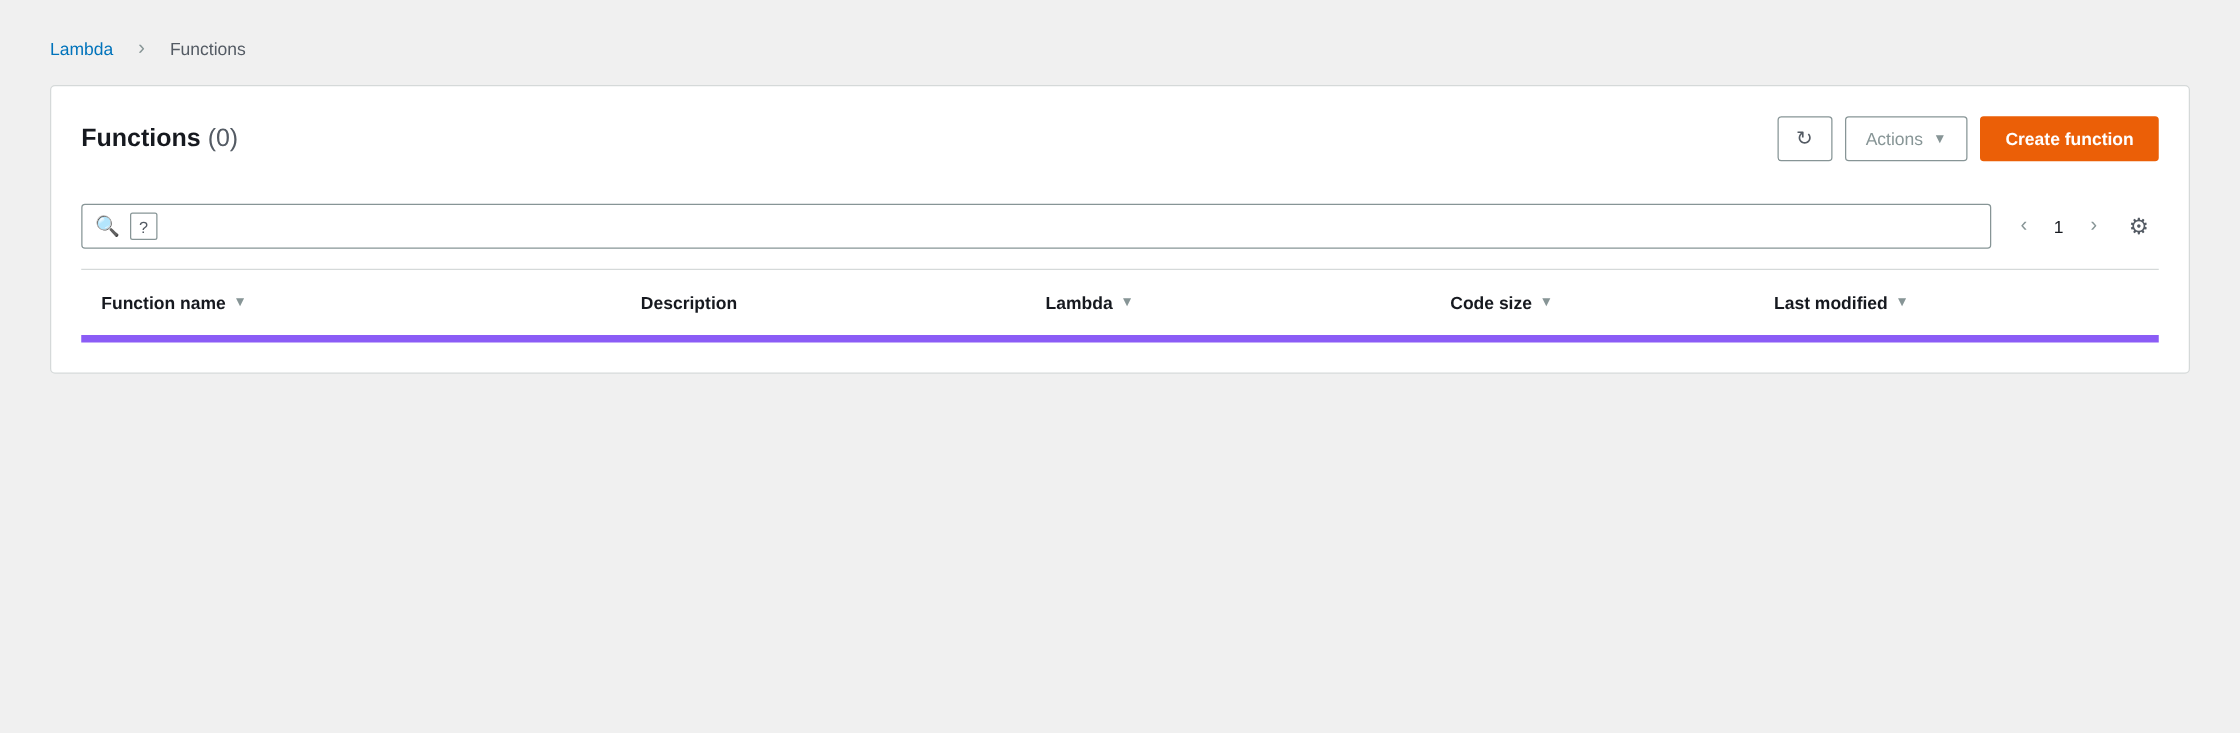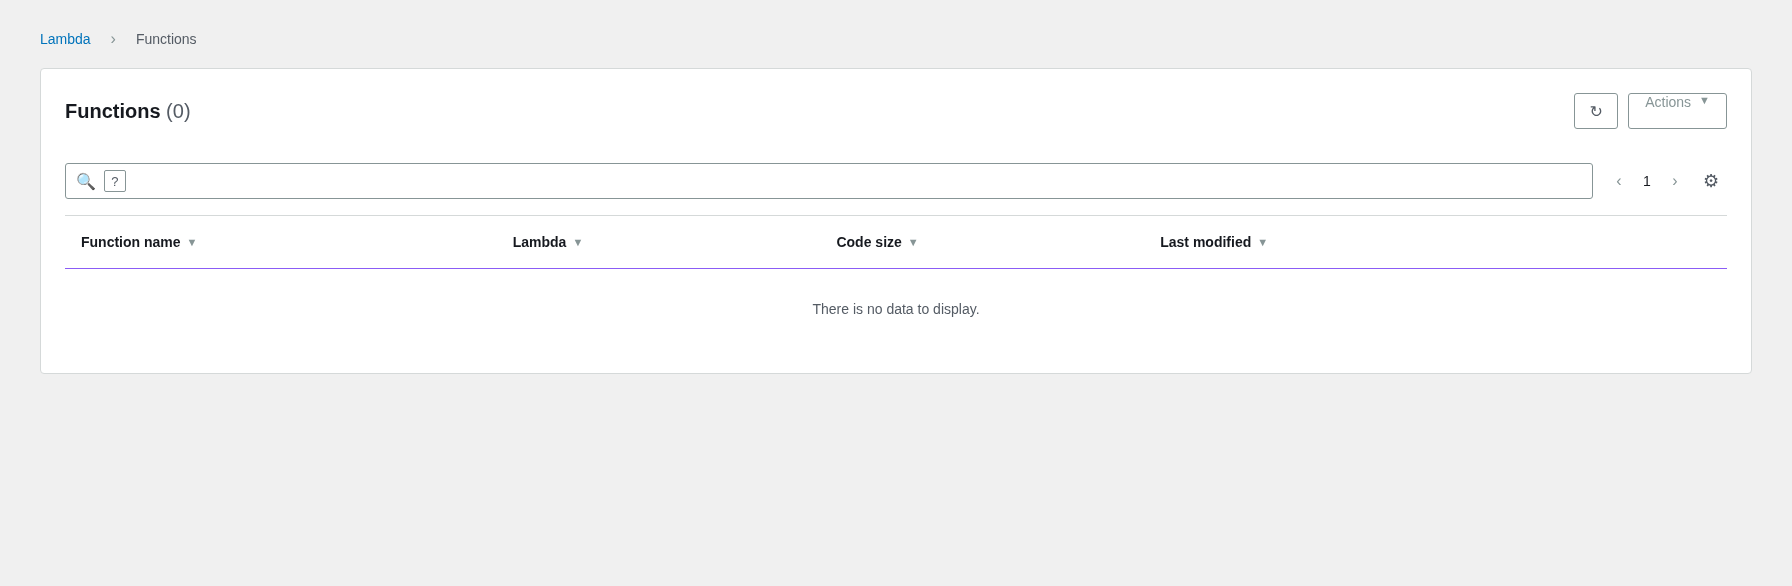--- a/index.html
+++ b/index.html
@@ -88,20 +88,21 @@
     }
 
     .btn-actions {
       height: 36px;
       padding: 0 16px;
       border: 1px solid #879596;
       background: #fff;
       border-radius: 3px;
       cursor: pointer;
       display: flex;
+      align-items: center;
       gap: 8px;
       color: #879596;
       font-size: 14px;
       font-weight: 500;
     }
 
     .btn-create {
       height: 36px;
       padding: 0 20px;
       border: none;
@@ -205,21 +206,21 @@
       border-radius: 2px;
     }
 
     .table-container {
       border-top: 1px solid #d5d9d9;
     }
 
     .table-header {
       display: grid;
       grid-template-columns: 2fr 1.5fr 1.5fr 1.2fr 1.5fr;
-      border-bottom: 1px solid #8b5cf6;
+      border-bottom: 6px solid #8b5cf6;
       padding: 10px 0;
     }
 
     .table-col-header {
       display: flex;
       align-items: center;
       gap: 6px;
       padding: 8px 16px;
       font-weight: 700;
       font-size: 14px;
@@ -257,20 +258,21 @@
         <span class="panel-title-count">(0)</span>
       </h1>
       <div class="header-actions">
         <button class="btn-refresh" title="Refresh">
           <span>↻</span>
         </button>
         <button class="btn-actions">
           <span>Actions</span>
           <span style="font-size:11px;">▼</span>
         </button>
+        <button class="btn-create">Create function</button>
       </div>
     </div>
 
     <div class="search-bar-row">
       <div class="search-input-wrapper">
         <span class="search-icon">🔍</span>
         <div class="search-help-icon">?</div>
       </div>
 
       <div class="pagination-controls">
@@ -287,30 +289,32 @@
       </div>
     </div>
 
     <div class="table-container">
       <div class="table-header">
         <div class="table-col-header">
           <span>Function name</span>
           <span class="sort-icon">▼</span>
         </div>
         <div class="table-col-header">
+          <span>Description</span>
+        </div>
+        <div class="table-col-header">
           <span>Lambda</span>
           <span class="sort-icon">▼</span>
         </div>
         <div class="table-col-header">
           <span>Code size</span>
           <span class="sort-icon">▼</span>
         </div>
         <div class="table-col-header">
           <span>Last modified</span>
           <span class="sort-icon">▼</span>
         </div>
       </div>
 
-      <div class="table-empty">There is no data to display.</div>
     </div>
 
   </div>
 </div>
 
 </body></html>

